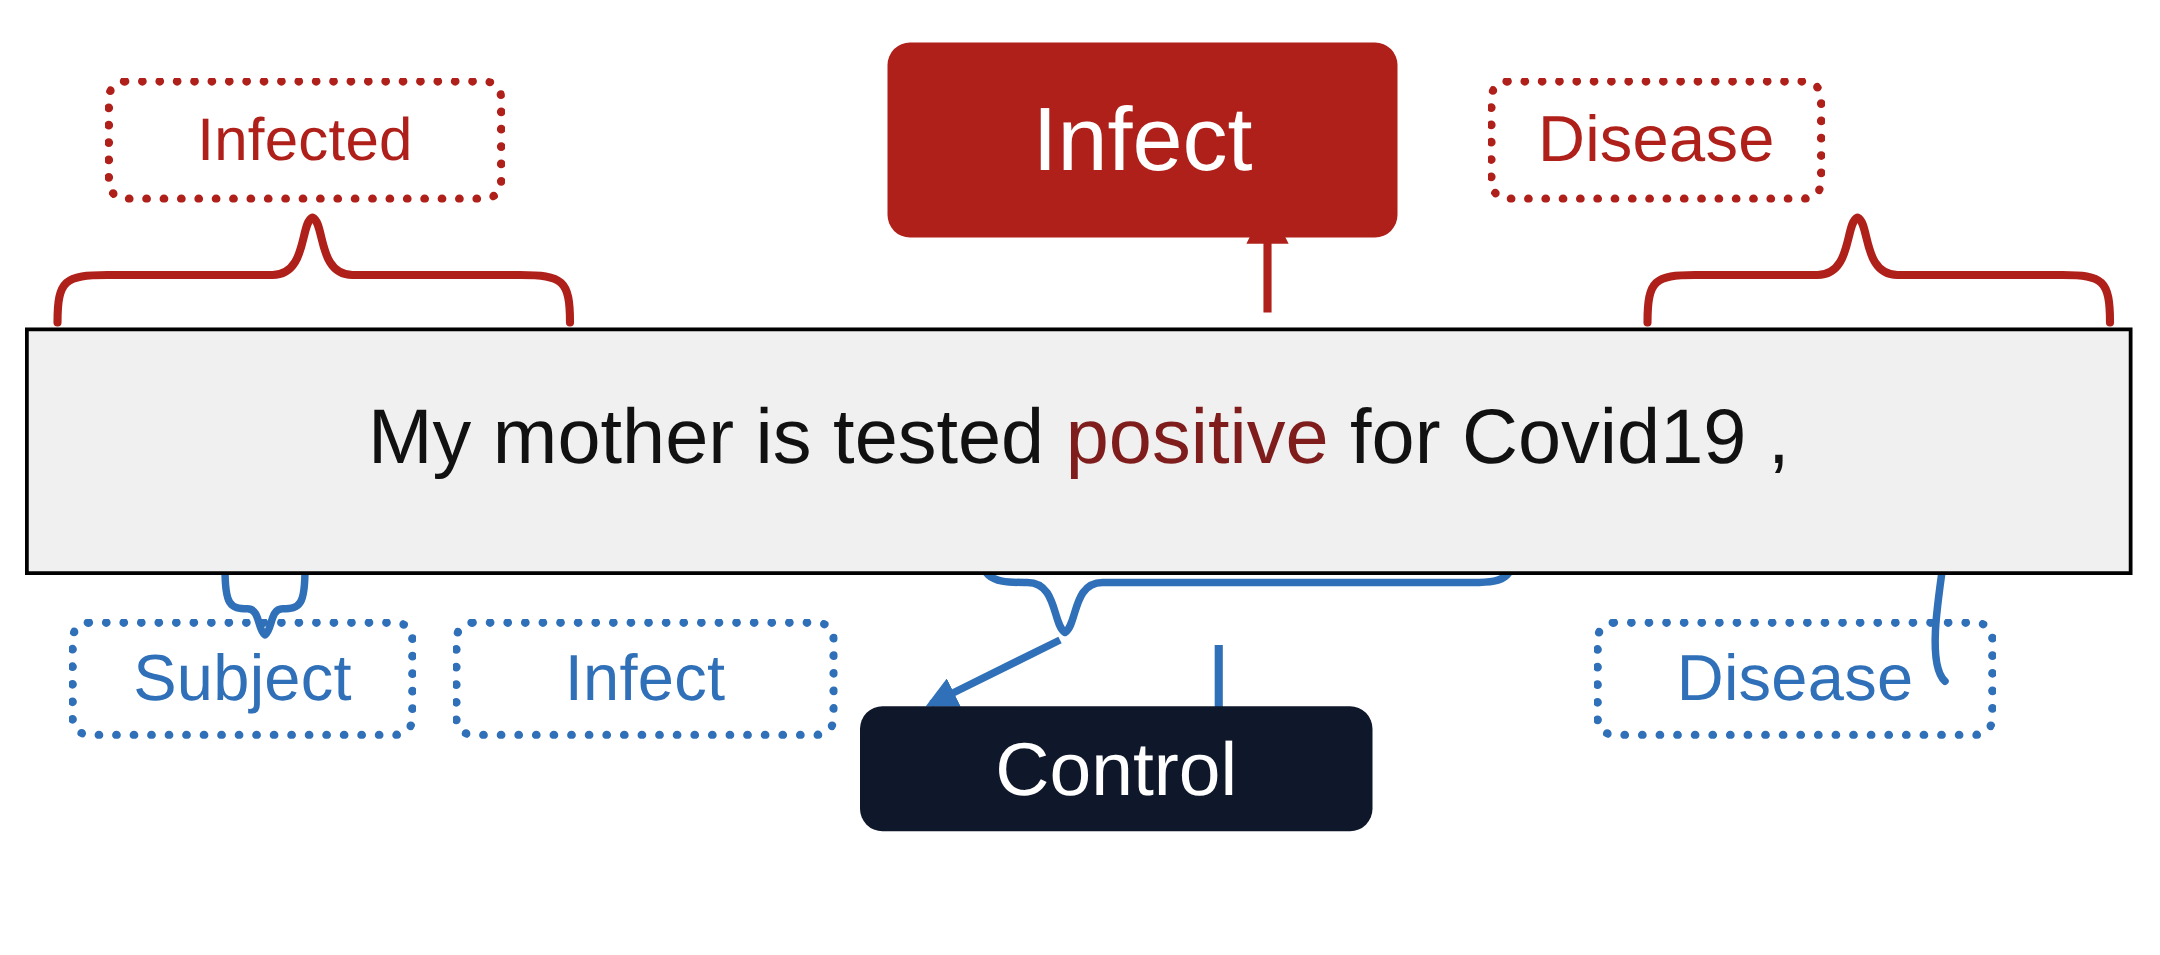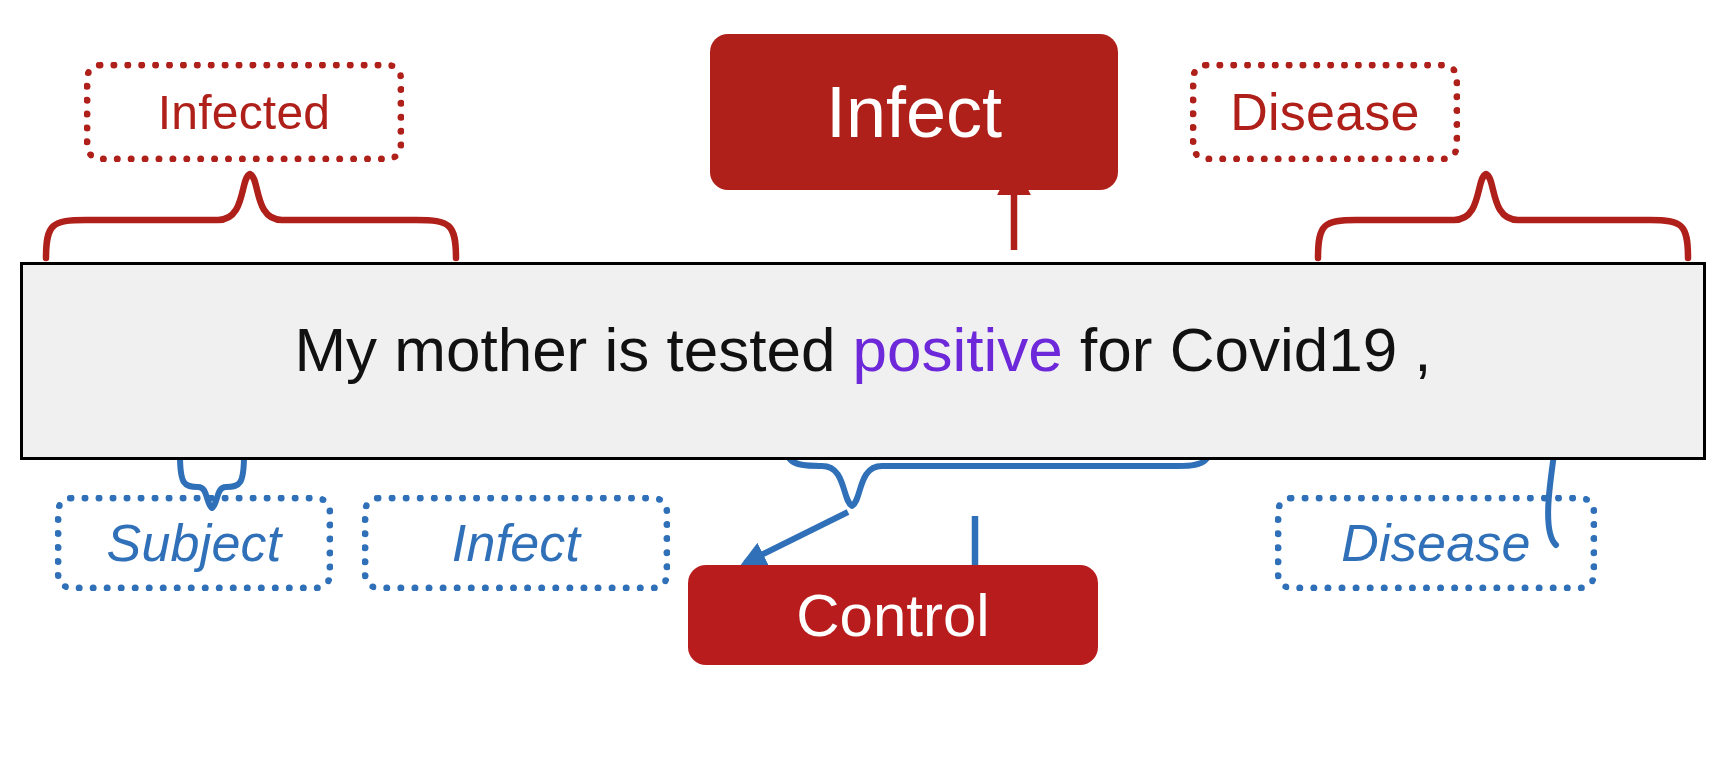--- a/index.html
+++ b/index.html
@@ -36,35 +36,35 @@
     align-items: center;
     justify-content: center;
     border-style: dotted;
     border-width: 7px;
     border-radius: 16px;
     background: transparent;
     white-space: nowrap;
     letter-spacing: 0.2px;
   }
   .chip.red   { border-color: #b0201a; color: #b0201a; }
-  .chip.blue  { border-color: #2f70b8; color: #2f70b8; font-style: italic; }
+  .chip.blue  { border-color: #2f70b8; color: #2f70b8; }
 
   
   .solidbox {
     position: absolute;
     box-sizing: border-box;
     display: flex;
     align-items: center;
     justify-content: center;
     border-radius: 18px;
     color: #ffffff;
     white-space: nowrap;
   }
   .solidbox.red  { background: #b0201a; }
-  .solidbox.blue { background: #b91c1c; }
+  .solidbox.blue { background: #0f172a; }
 
   
   #sentence-panel {
     position: absolute;
     left: 20px;
     top: 262px;
     width: 1686px;
     height: 198px;
     box-sizing: border-box;
     background: #f0f0f0;
@@ -75,21 +75,21 @@
     justify-content: center;
   }
   .sent-line {
     color: #111111;
     font-size: 62px;
     line-height: 1.0;
     white-space: pre;
     text-align: center;
   }
   .sent-line:first-child { margin-bottom: 22px; }
-  .tok-red  { color: #6d28d9; }
+  .tok-red  { color: #7f1d1d; }
   .tok-blue { color: #2f70b8; }
 </style>
 </head>
 <body>
 
 <div id="stage">
 
   <svg id="connectors" viewBox="0 0 1728 764" xmlns="http://www.w3.org/2000/svg">
 
     <defs>

